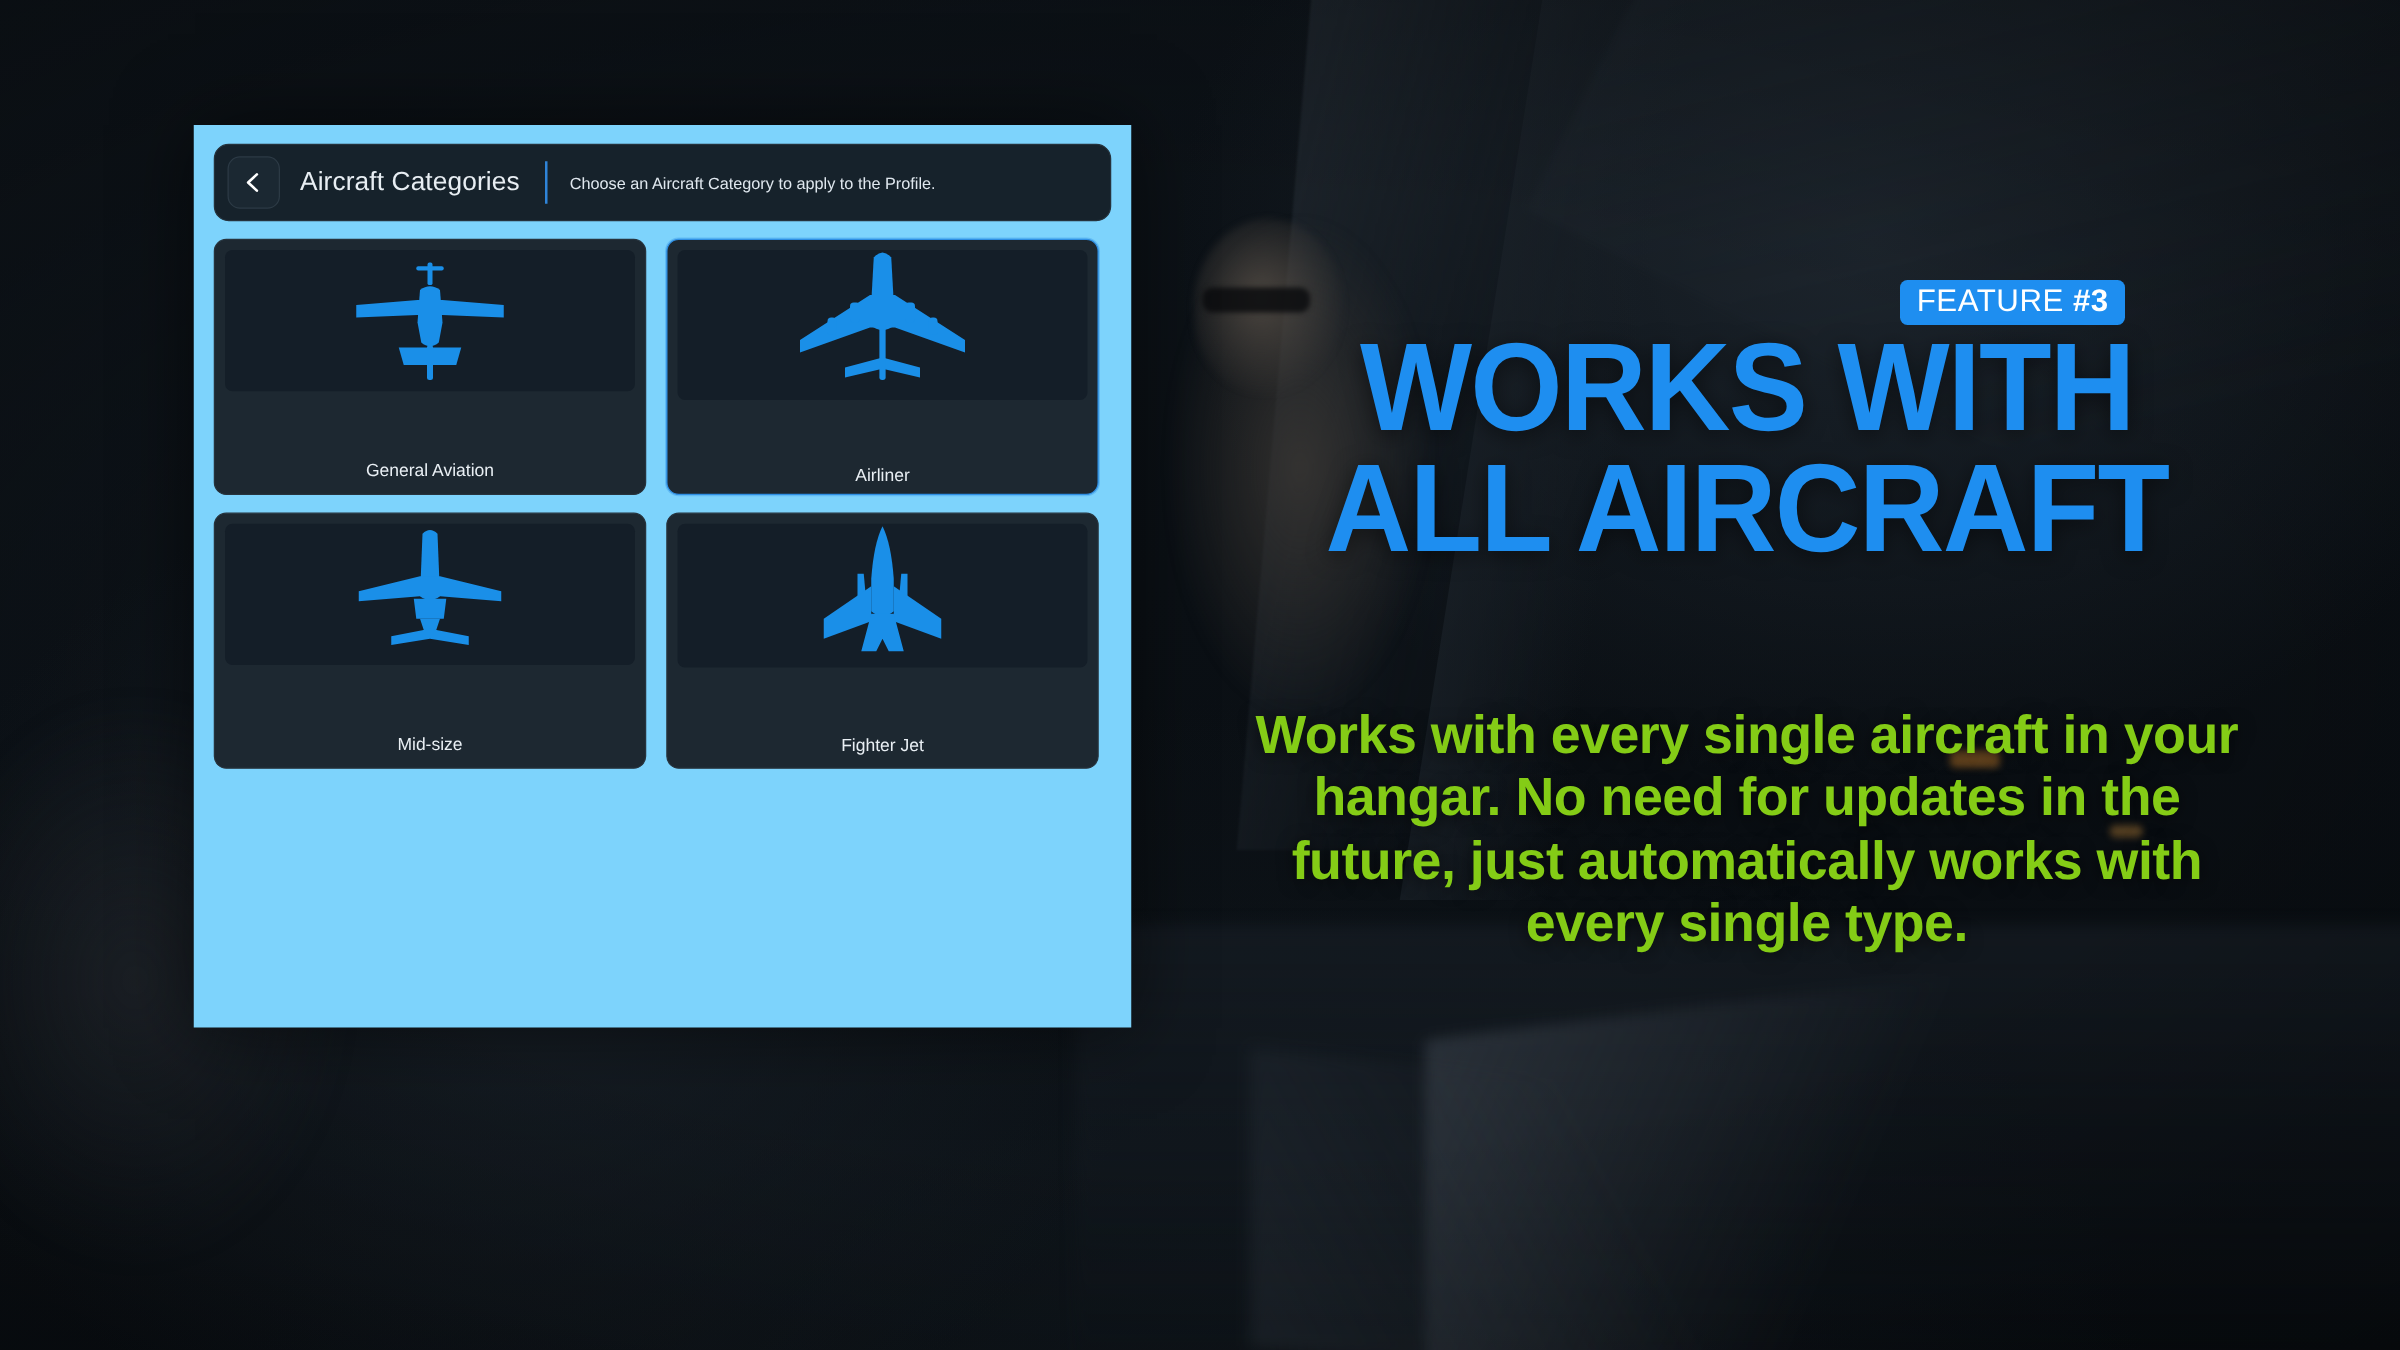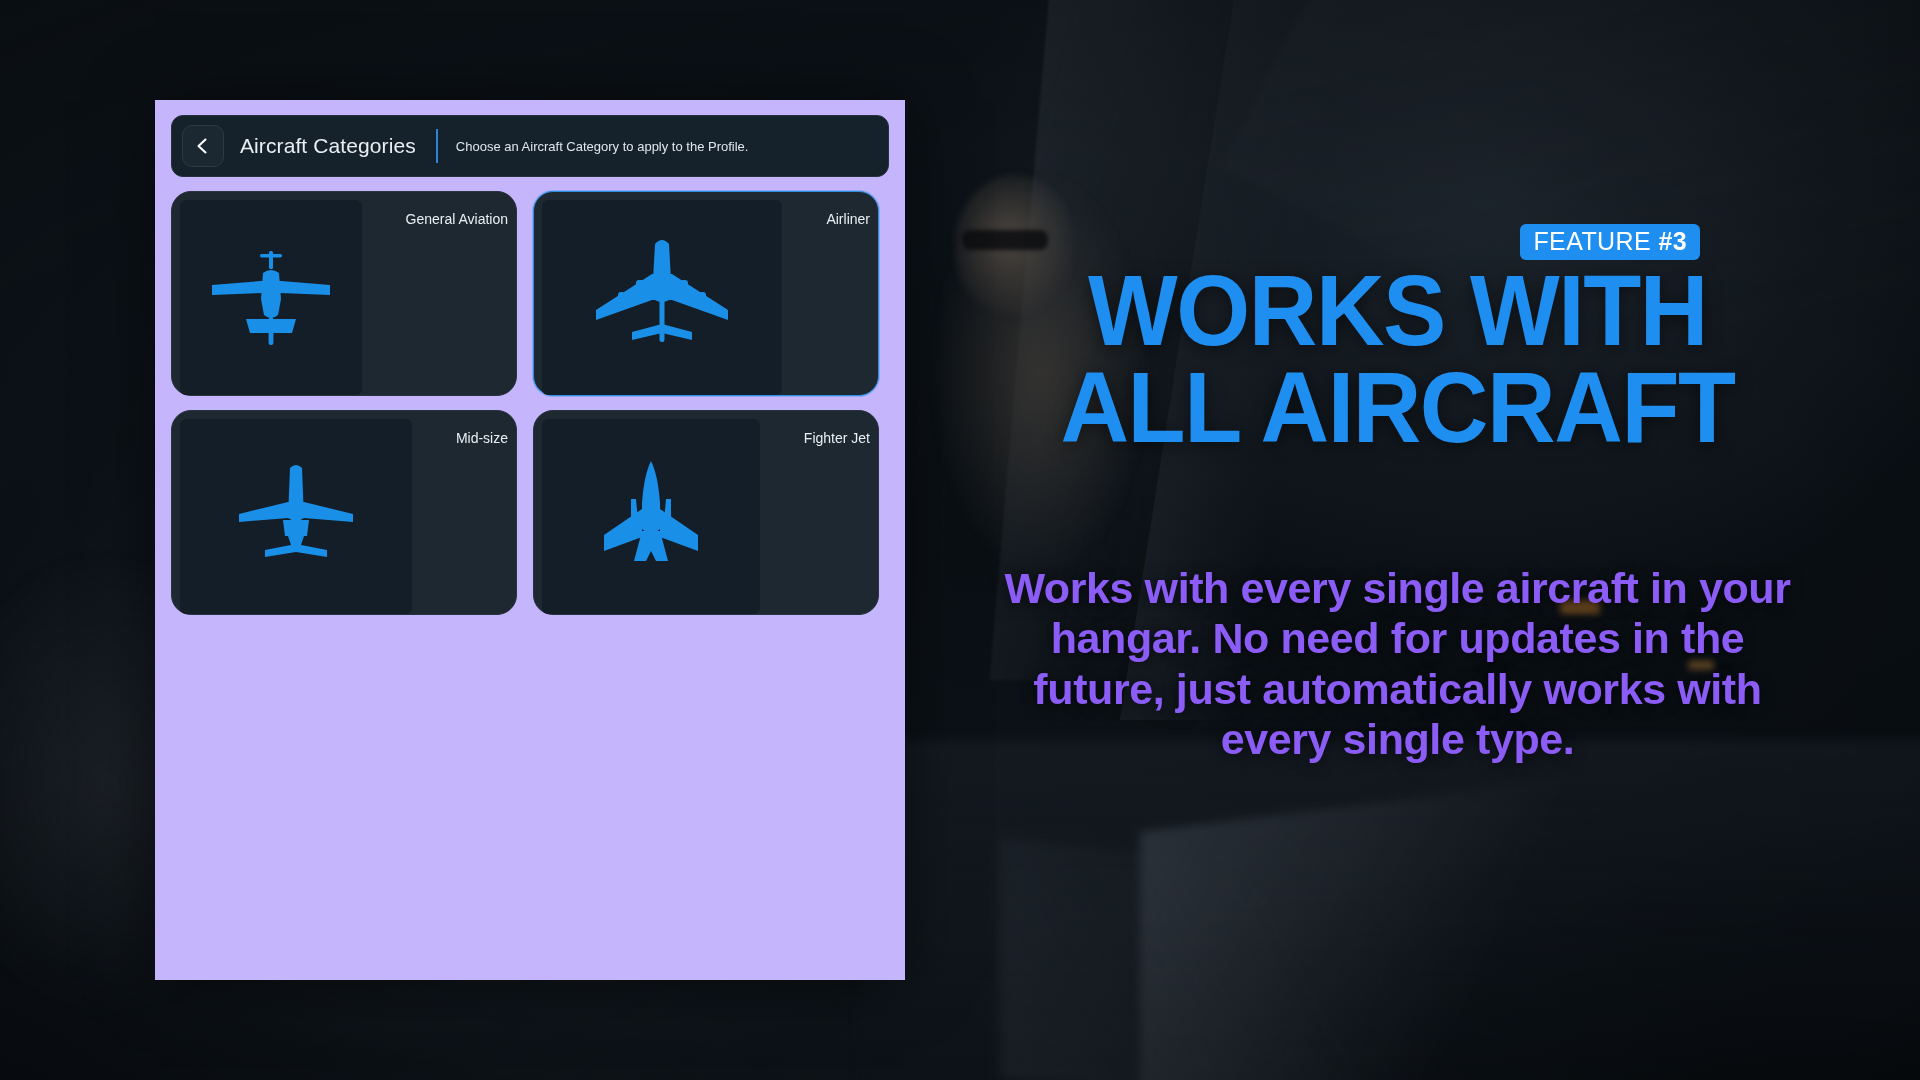--- a/index.html
+++ b/index.html
@@ -87,22 +87,22 @@
   }
   .bg-vignette {
     inset:0;
     background:radial-gradient(ellipse 120% 100% at 50% 50%, rgba(0,0,0,0) 35%, rgba(0,0,0,.62) 100%);
   }
 
   
   #panel {
     position:absolute;
     left:155px; top:100px;
-    width:750px; height:880px;
-    background:#c4b5fd;
+    width:750px; height:722px;
+    background:#7dd3fc;
     box-shadow:0 0 60px rgba(0,0,0,.55);
   }
 
   #panel-header {
     position:absolute;
     left:16px; top:15px;
     width:718px; height:62px;
     border:1px solid #25323c;
     border-radius:12px;
     background:#16222b;
@@ -149,23 +149,23 @@
     left:16px; top:91px;
     width:722px;
     display:flex; flex-wrap:wrap;
     gap:14px 16px;
   }
 
   .card {
     width:346px; height:205px;
     background:#1d2831;
     border:1px solid #27333d;
-    border-radius:20px;
+    border-radius:10px;
     padding:8px 8px 0 8px;
-    display:flex; 
+    display:flex; flex-direction:column;
     cursor:pointer;
     gap:44px;
   }
   .card.selected {
     border-color:#2f8fe4;
     box-shadow:0 0 0 1px rgba(47,143,228,.35);
   }
 
   .card-thumb {
     flex:1 1 auto;
@@ -219,21 +219,21 @@
     text-shadow:0 3px 18px rgba(0,0,0,.5);
   }
   .headline .l2 { display:block; }
 
   .body-copy {
     position:absolute;
     left:50%; transform:translateX(-50%);
     top:563px;
     width:800px;
     text-align:center;
-    color:#8b5cf6;
+    color:#84cc16;
     font-size:43px;
     font-weight:bold;
     line-height:1.17;
     letter-spacing:-.4px;
     text-shadow:0 2px 14px rgba(0,0,0,.6);
   }
 </style>
 </head>
 <body>
 

